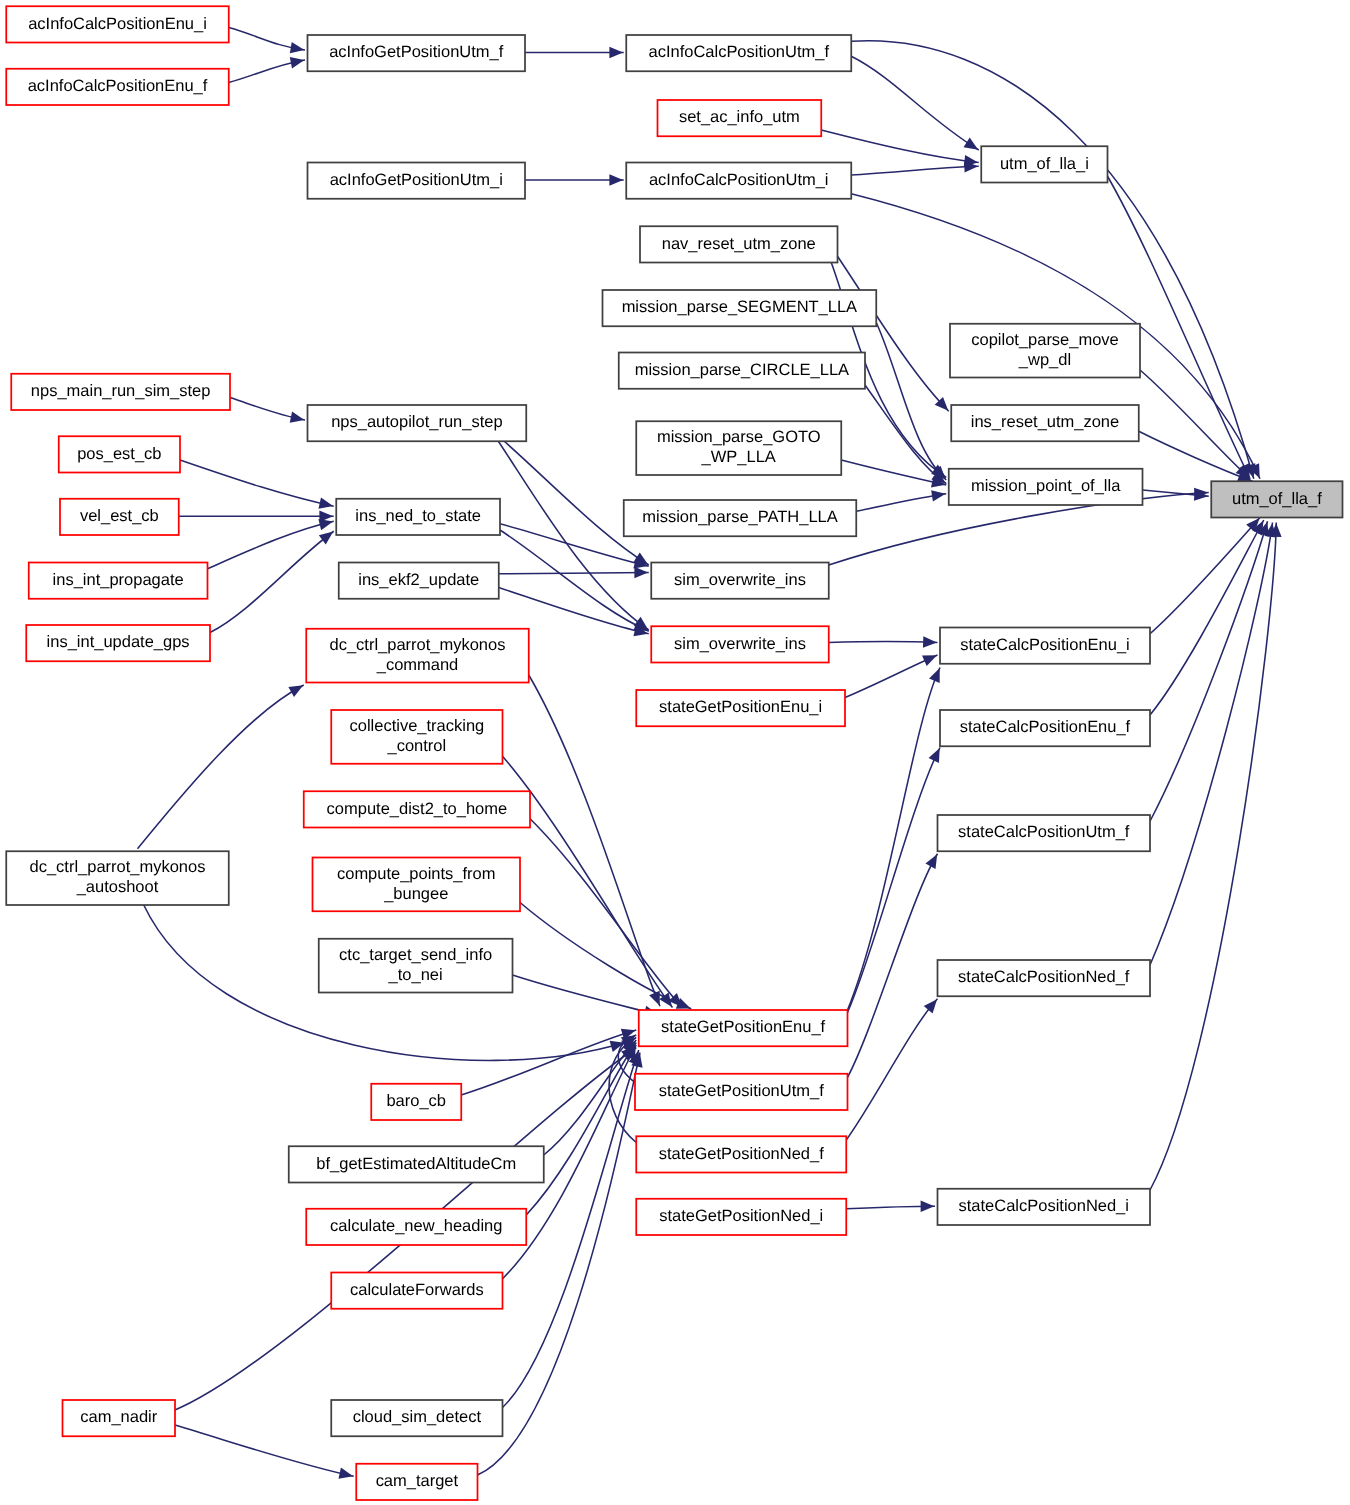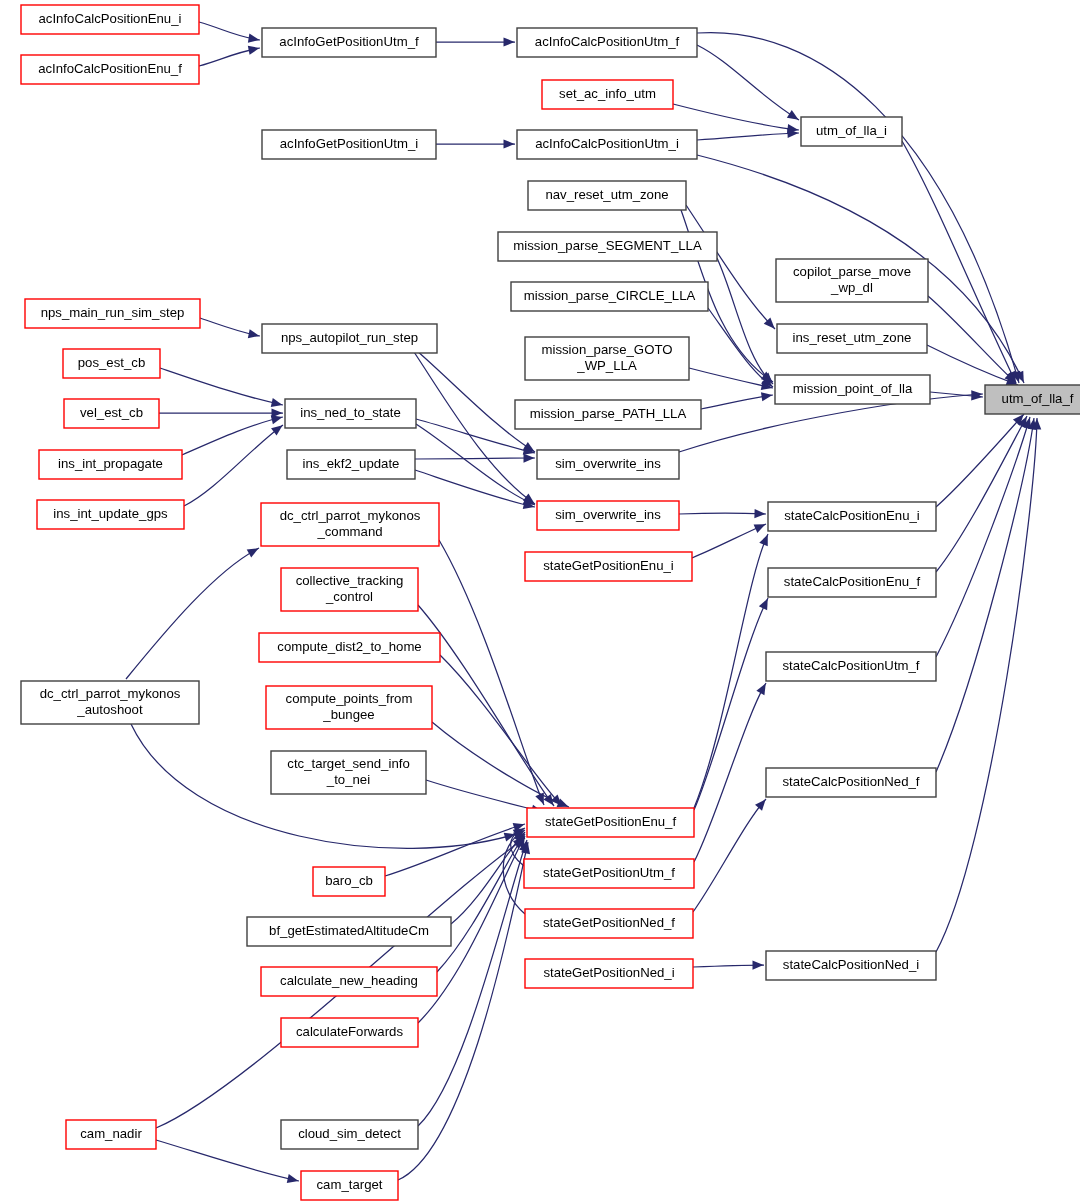--- a/index.html
+++ b/index.html
@@ -10,21 +10,20 @@
   body {
     width: 1080px;
     height: 1204px;
     font-family: "Liberation Sans", sans-serif;
     overflow: hidden;
   }
   #graph-root {
     position: relative;
     width: 924px;
     height: 1204px;
-    padding-left: 16px;
   }
   svg#callgraph {
     display: block;
     width: 1080px;
     height: 1204px;
   }
   .node-box {
     fill: #ffffff;
     stroke-width: 1.4;
   }

